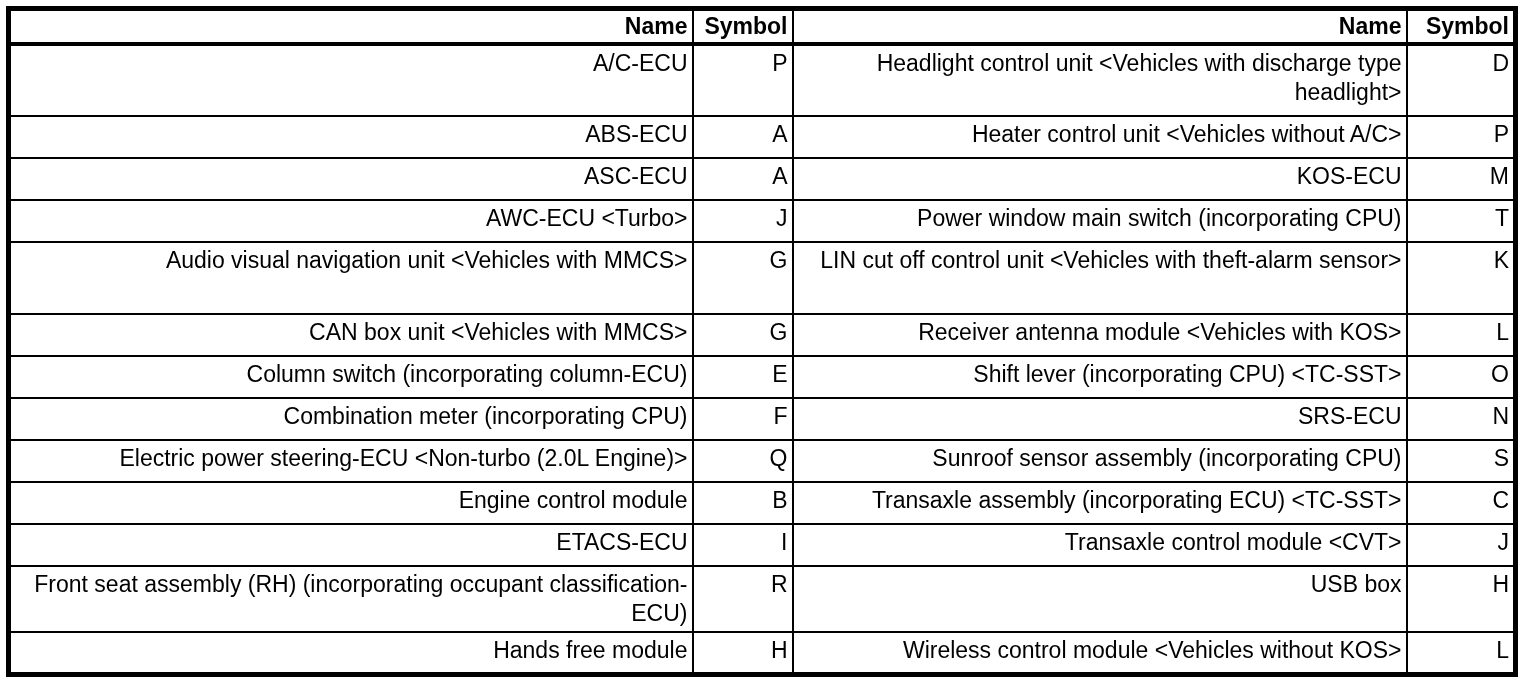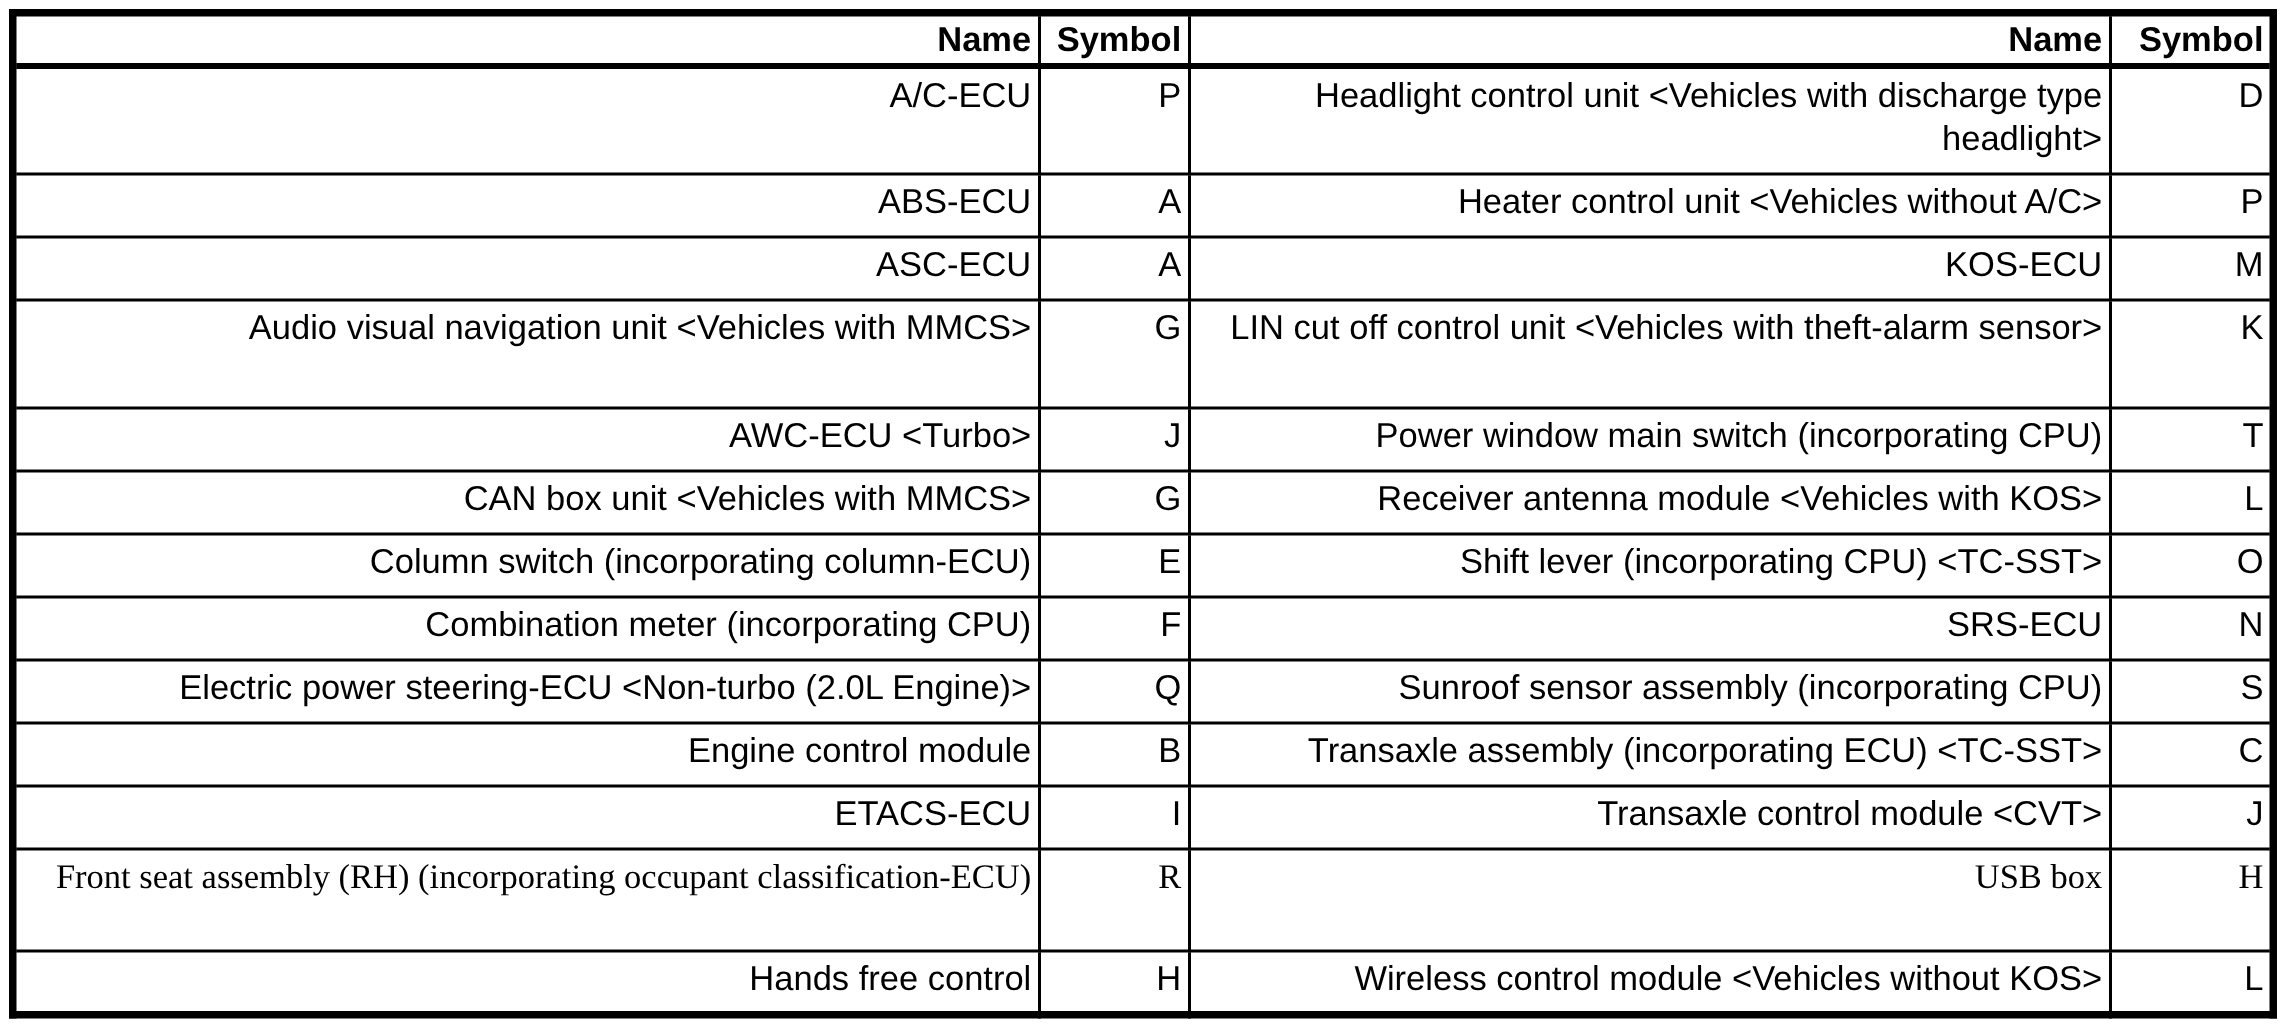--- a/index.html
+++ b/index.html
@@ -79,31 +79,31 @@
           <td class="col-symbol">A</td>
           <td class="col-name">Heater control unit &lt;Vehicles without A/C&gt;</td>
           <td class="col-symbol">P</td>
         </tr>
         <tr style="height: 42px;">
           <td class="col-name">ASC-ECU</td>
           <td class="col-symbol">A</td>
           <td class="col-name">KOS-ECU</td>
           <td class="col-symbol">M</td>
         </tr>
+        <tr style="height: 42px;">
+          <td class="col-name">AWC-ECU &lt;Turbo&gt;</td>
+          <td class="col-symbol">J</td>
+          <td class="col-name">Power window main switch (incorporating CPU)</td>
+          <td class="col-symbol">T</td>
+        </tr>
         <tr style="height: 72px;">
           <td class="col-name">Audio visual navigation unit &lt;Vehicles with MMCS&gt;</td>
           <td class="col-symbol">G</td>
           <td class="col-name">LIN cut off control unit &lt;Vehicles with theft-alarm sensor&gt;</td>
           <td class="col-symbol">K</td>
-        </tr>
-        <tr style="height: 42px;">
-          <td class="col-name">AWC-ECU &lt;Turbo&gt;</td>
-          <td class="col-symbol">J</td>
-          <td class="col-name">Power window main switch (incorporating CPU)</td>
-          <td class="col-symbol">T</td>
         </tr>
         <tr style="height: 42px; margin-top: 12px;">
           <td class="col-name">CAN box unit &lt;Vehicles with MMCS&gt;</td>
           <td class="col-symbol">G</td>
           <td class="col-name">Receiver antenna module &lt;Vehicles with KOS&gt;</td>
           <td class="col-symbol">L</td>
         </tr>
         <tr style="height: 42px;">
           <td class="col-name">Column switch (incorporating column-ECU)</td>
           <td class="col-symbol">E</td>
@@ -127,27 +127,27 @@
           <td class="col-symbol">B</td>
           <td class="col-name">Transaxle assembly (incorporating ECU) &lt;TC-SST&gt;</td>
           <td class="col-symbol">C</td>
         </tr>
         <tr style="height: 42px;">
           <td class="col-name">ETACS-ECU</td>
           <td class="col-symbol">I</td>
           <td class="col-name">Transaxle control module &lt;CVT&gt;</td>
           <td class="col-symbol">J</td>
         </tr>
-        <tr style="height: 68px; font-family: Liberation Serif, serif;">
+        <tr style="height: 56px;">
           <td class="col-name">Front seat assembly (RH) (incorporating occupant classification-ECU)</td>
           <td class="col-symbol">R</td>
           <td class="col-name">USB box</td>
           <td class="col-symbol">H</td>
         </tr>
         <tr style="height: 42px;">
-          <td class="col-name">Hands free control</td>
+          <td class="col-name">Hands free module</td>
           <td class="col-symbol">H</td>
           <td class="col-name">Wireless control module &lt;Vehicles without KOS&gt;</td>
           <td class="col-symbol">L</td>
         </tr>
       </tbody>
   </table>
 </div>
 
 </body></html>

